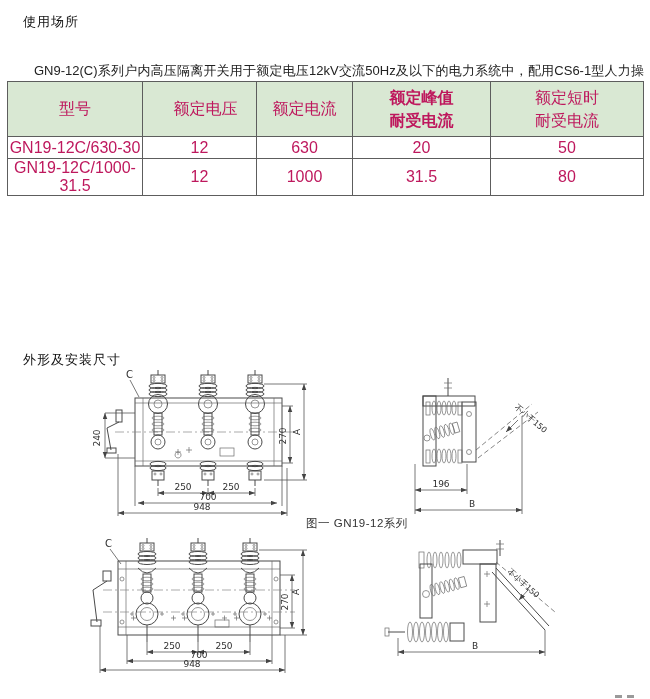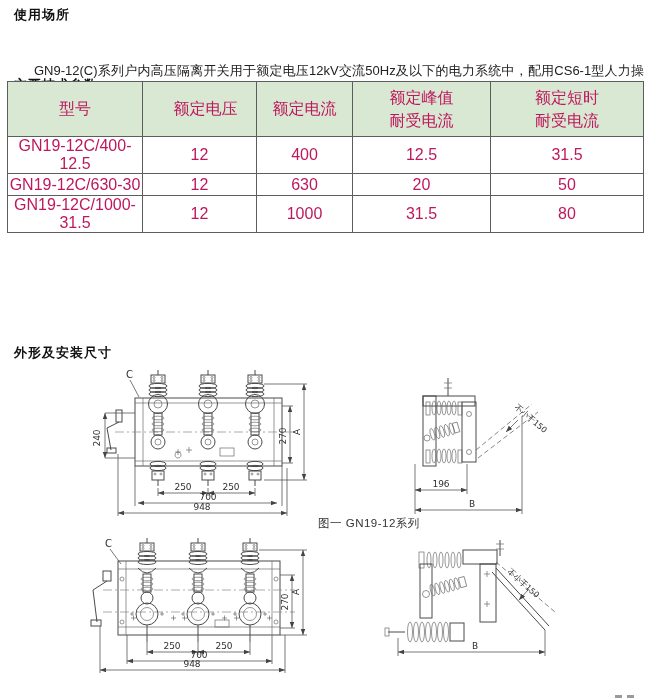--- a/index.html
+++ b/index.html
@@ -3,22 +3,22 @@
 <meta charset="utf-8">
 <style>
   html,body{margin:0;padding:0;}
   body{
     width:650px;height:699px;position:relative;overflow:hidden;
     background:#ffffff;
     font-family:"Liberation Sans","DejaVu Sans",sans-serif;
     color:#1d1d1d;
   }
   .sec-title{
-    position:absolute;left:14px;
-    font-size:13px;font-weight:bold;color:#111;letter-spacing:1px;
+    position:absolute;left:23px;
+    font-size:13px;font-weight:normal;color:#111;letter-spacing:1px;margin-top:7px;
   }
   #title-usage{top:6px;}
   #title-params{top:76px;}
   #title-outline{top:344px;}
   #intro-para{
     position:absolute;left:8px;top:28px;width:636px;
     font-size:13px;line-height:22px;color:#222;
     text-indent:2em;text-align:justify;margin-top:32px;
   }
   table.spec{
@@ -31,21 +31,21 @@
     padding:0;font-weight:normal;
   }
   table.spec th{height:54px;white-space:pre-line;line-height:1.45;}
   table.spec td{height:21px;background:#fff;}
   svg{position:absolute;}
   #fig1-svg{left:80px;top:364px;}
   #fig2-svg{left:55px;top:534px;}
   .figcap{
     position:absolute;font-size:11.5px;color:#333;letter-spacing:0.5px;
   }
-  #fig1-caption{left:318px;top:516px;}
+  #fig1-caption{left:306px;top:516px;}
   #fig2-caption{left:302px;top:680px;margin-top:36px;}
   
   .ln{fill:none;stroke:#4a4a4a;stroke-width:1;}
   .lt{fill:none;stroke:#6a6a6a;stroke-width:0.7;}
   .dim{fill:none;stroke:#555;stroke-width:0.8;}
   .cl{fill:none;stroke:#888;stroke-width:0.7;stroke-dasharray:9 3 2 3;}
   .dsh{fill:none;stroke:#666;stroke-width:0.8;stroke-dasharray:5 3;}
   text.dimt{font-family:"DejaVu Sans",sans-serif;font-size:9px;fill:#2e2e2e;}
   text.lblt{font-family:"DejaVu Sans",sans-serif;font-size:10px;fill:#2e2e2e;}
   text.notet{font-family:"DejaVu Sans",sans-serif;font-size:8px;fill:#2e2e2e;}
@@ -66,34 +66,27 @@
       <col style="width:114px">
       <col style="width:96px">
     <col style="width:138px">
       <col style="width:153px">
   </colgroup>
   <thead>
     <tr>
         <th style="background: rgb(217, 232, 211);">型号</th>
         <th style="background: rgb(217, 232, 211); padding-left: 12px;">额定电压</th>
         <th style="background: rgb(217, 232, 211);">额定电流</th>
-        <th style="background: rgb(217, 232, 211);">额定峰值
+        <th style="background: rgb(217, 232, 211); font-weight: bold;">额定峰值
 耐受电流</th>
         <th style="background: rgb(217, 232, 211);">额定短时
 耐受电流</th>
       </tr>
   </thead>
   <tbody>
-      <tr>
-        <td>GN19-12C/400-12.5</td>
-        <td>12</td>
-        <td>400</td>
-        <td>12.5</td>
-        <td>31.5</td>
-      </tr>
       <tr>
         <td>GN19-12C/630-30</td>
         <td>12</td>
         <td>630</td>
         <td>20</td>
         <td>50</td>
       </tr>
       <tr>
         <td>GN19-12C/1000-31.5</td>
         <td>12</td>

